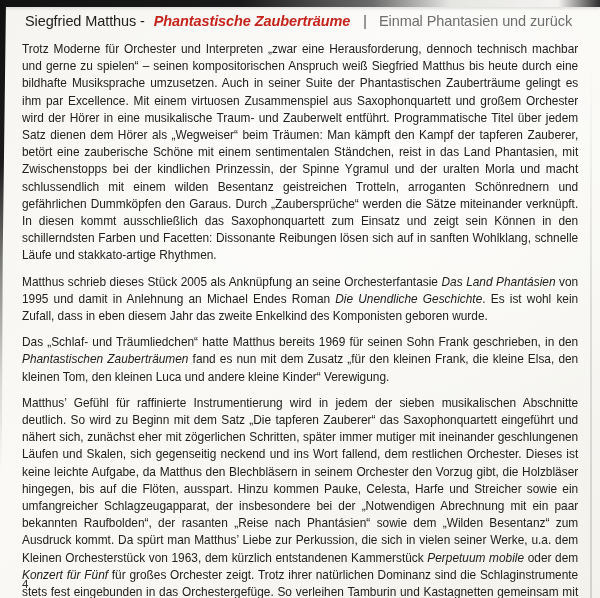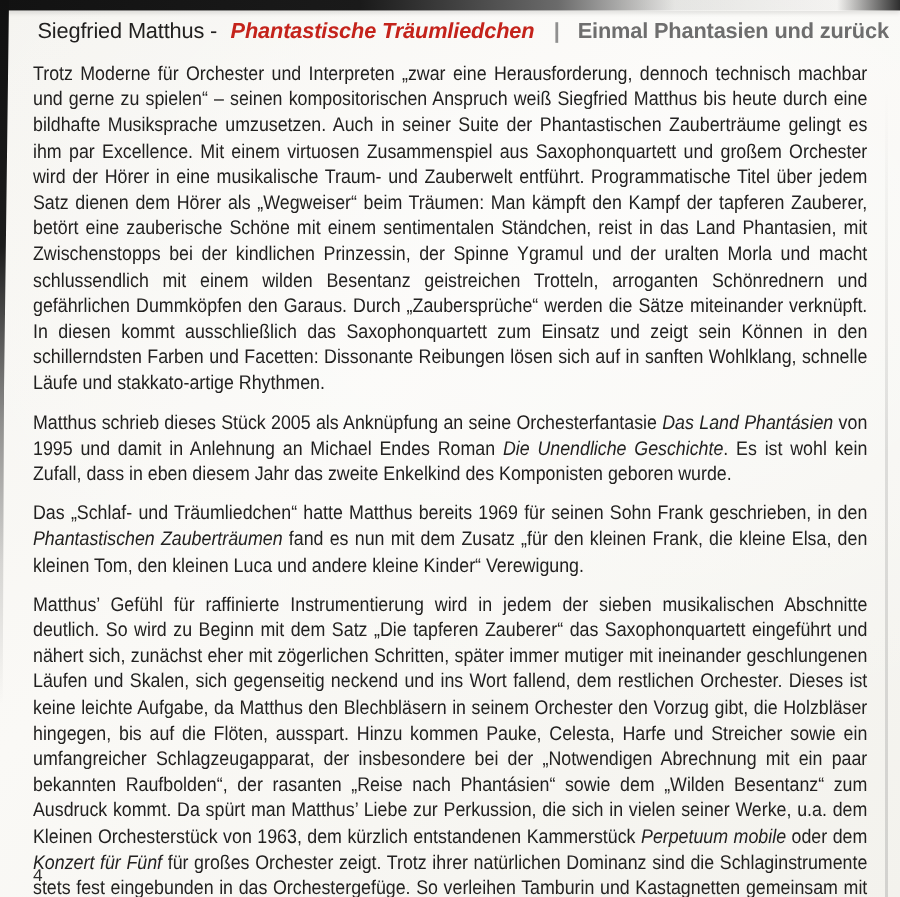--- a/index.html
+++ b/index.html
@@ -34,21 +34,21 @@
     background: linear-gradient(to bottom,
       rgba(140,140,140,0), rgba(140,140,140,.25) 45%, rgba(150,150,150,.35) 100%);
   }
   .header {
     position: absolute; top: 13px; left: 25px; right: 14px;
     font-size: 14.5px; white-space: nowrap; letter-spacing: -0.1px;
   }
   .artist { font-weight: normal; color: var(--text, #1d1d1b); }
   .work   { font-weight: bold; font-style: italic; color: var(--accent-red, #c4231b); margin-left: 5px; }
   .sep    { color: #8f8f8f; margin: 0 8px 0 9px; font-weight: bold; }
-  .subtitle { color: var(--muted, #6e6e6e); font-weight: bold; }
+  .subtitle { color: var(--muted, #6e6e6e); }
   .article {
     position: absolute; top: 40px; left: 22px; width: 618px;
     transform: scaleX(0.9); transform-origin: 0 0;
     color: var(--text, #222120);
     font-size: 13.2px; line-height: 17.2px;
     text-align: justify; letter-spacing: 0;
   }
   .article p { margin: 0 0 9px 0; }
   .article i { font-style: italic; }
   .page-number {
@@ -59,21 +59,21 @@
 </head>
 <body>
 
 <div class="page">
   <div class="scan-edge-top"></div>
   <div class="scan-edge-left"></div>
   <div class="scan-edge-right"></div>
 
   <header class="header">
     <span class="artist">Siegfried Matthus -</span>
-    <span class="work">Phantastische Träumliedchen</span>
+    <span class="work">Phantastische Zauberträume</span>
     <span class="sep">|</span>
     <span class="subtitle">Einmal Phantasien und zurück</span>
   </header>
 
   <main class="article">
       <p><span>Trotz Moderne für Orchester und Interpreten „zwar eine Herausforderung, dennoch technisch machbar und gerne zu spielen“ – seinen kompositorischen Anspruch weiß Siegfried Matthus bis heute durch eine bildhafte Musiksprache umzusetzen. Auch in seiner Suite der Phantastischen Zauberträume gelingt es ihm par Excellence. Mit einem virtuosen Zusammenspiel aus Saxophonquartett und großem Orchester wird der Hörer in eine musikalische Traum- und Zauberwelt entführt. Programmatische Titel über jedem Satz dienen dem Hörer als „Wegweiser“ beim Träumen: Man kämpft den Kampf der tapferen Zauberer, betört eine zauberische Schöne mit einem sentimentalen Ständchen, reist in das Land Phantasien, mit Zwischenstopps bei der kindlichen Prinzessin, der Spinne Ygramul und der uralten Morla und macht schlussendlich mit einem wilden Besentanz geistreichen Trotteln, arroganten Schönrednern und gefährlichen Dummköpfen den Garaus. Durch „Zaubersprüche“ werden die Sätze miteinander verknüpft. In diesen kommt ausschließlich das Saxophonquartett zum Einsatz und zeigt sein Können in den schillerndsten Farben und Facetten: Dissonante Reibungen lösen sich auf in sanften Wohlklang, schnelle Läufe und stakkato-artige Rhythmen.</span></p>
       <p><span>Matthus schrieb dieses Stück 2005 als Anknüpfung an seine Orchesterfantasie </span><i>Das Land Phantásien</i><span> von 1995 und damit in Anlehnung an Michael Endes Roman </span><i>Die Unendliche Geschichte</i><span>. Es ist wohl kein Zufall, dass in eben diesem Jahr das zweite Enkelkind des Komponisten geboren wurde.</span></p>
       <p><span>Das „Schlaf- und Träumliedchen“ hatte Matthus bereits 1969 für seinen Sohn Frank geschrieben, in den </span><i>Phantastischen Zauberträumen</i><span> fand es nun mit dem Zusatz „für den kleinen Frank, die kleine Elsa, den kleinen Tom, den kleinen Luca und andere kleine Kinder“ Verewigung.</span></p>
       <p><span>Matthus’ Gefühl für raffinierte Instrumentierung wird in jedem der sieben musikalischen Abschnitte deutlich. So wird zu Beginn mit dem Satz „Die tapferen Zauberer“ das Saxophonquartett eingeführt und nähert sich, zunächst eher mit zögerlichen Schritten, später immer mutiger mit ineinander geschlungenen Läufen und Skalen, sich gegenseitig neckend und ins Wort fallend, dem restlichen Orchester. Dieses ist keine leichte Aufgabe, da Matthus den Blechbläsern in seinem Orchester den Vorzug gibt, die Holzbläser hingegen, bis auf die Flöten, ausspart. Hinzu kommen Pauke, Celesta, Harfe und Streicher sowie ein umfangreicher Schlagzeugapparat, der insbesondere bei der „Notwendigen Abrechnung mit ein paar bekannten Raufbolden“, der rasanten „Reise nach Phantásien“ sowie dem „Wilden Besentanz“ zum Ausdruck kommt. Da spürt man Matthus’ Liebe zur Perkussion, die sich in vielen seiner Werke, u.a. dem Kleinen Orchesterstück von 1963, dem kürzlich entstandenen Kammerstück </span><i>Perpetuum mobile</i><span> oder dem </span><i>Konzert für Fünf</i><span> für großes Orchester zeigt. Trotz ihrer natürlichen Dominanz sind die Schlaginstrumente stets fest eingebunden in das Orchestergefüge. So verleihen Tamburin und Kastagnetten gemeinsam mit der verführerischen Melodielinie des Sopransaxophons und der Violine dem „Sentimen-</span></p>
     </main>

